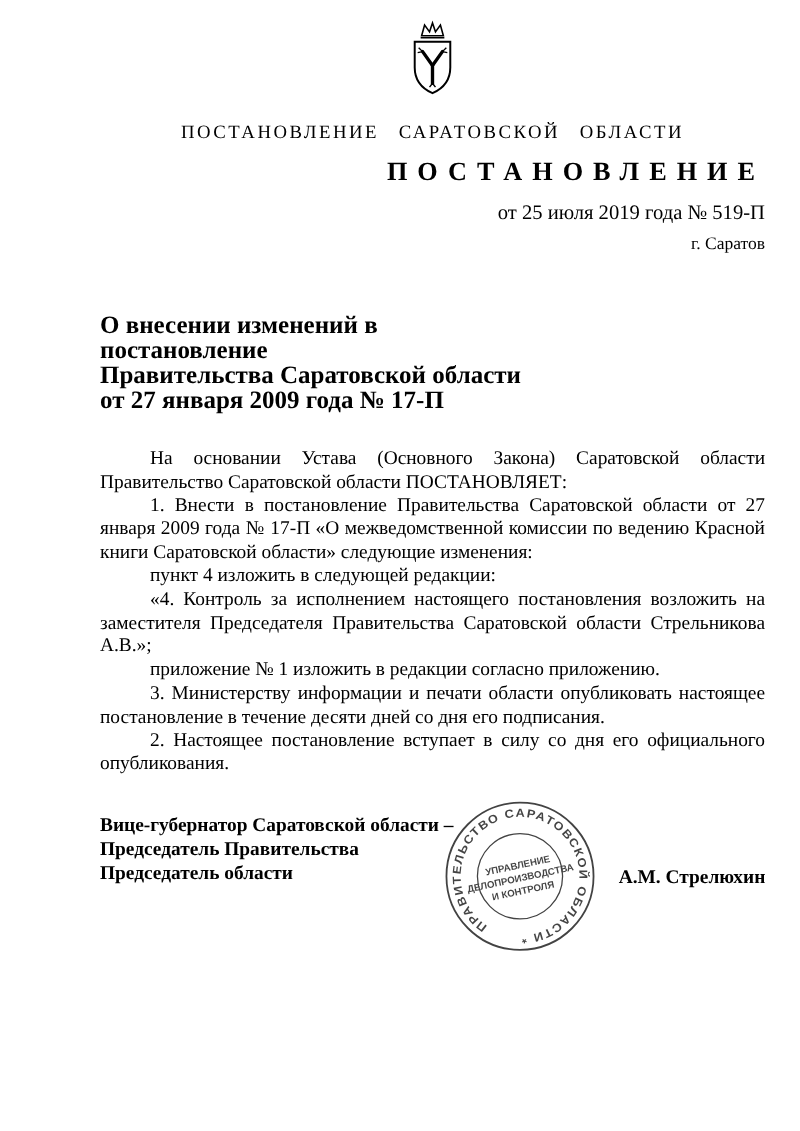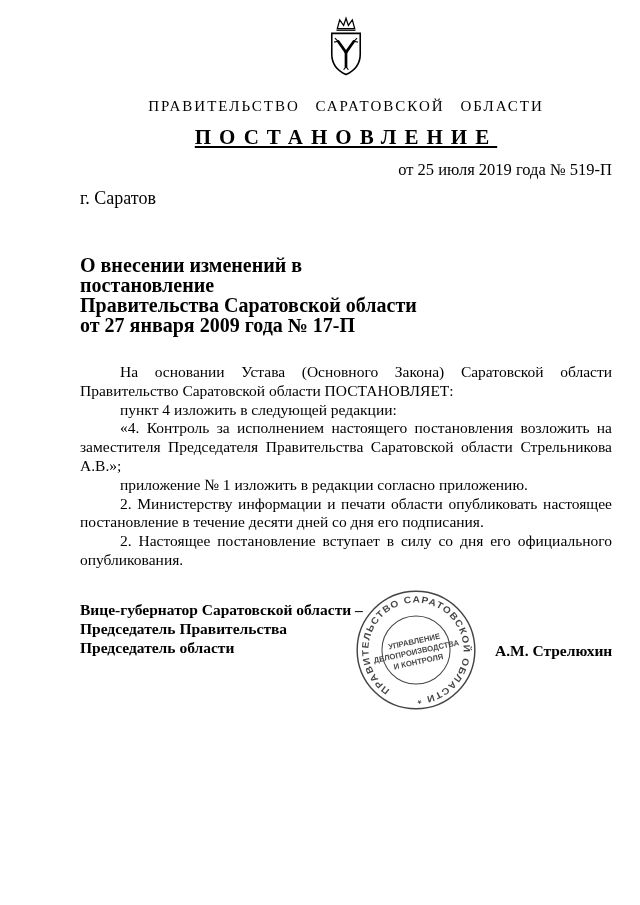--- a/index.html
+++ b/index.html
@@ -19,32 +19,31 @@
     font-size:15px;
     letter-spacing:2px;
     word-spacing:10px;
     text-align:center;
   }
   .doc-type {
     margin-top:10px;
     font-size:21px;
     font-weight:bold;
     letter-spacing:8px;
-    text-align:center;
-    text-decoration:underline;
+    text-align:right;
   }
   .date-num {
     margin-top:10px;
     font-size:16.5px;
     text-align:right;
   }
   .city {
     margin-top:8px;
-    font-size:18px;
-    text-align:left;
+    font-size:14px;
+    text-align:right;
   }
   .doc-title {
     margin-top:46px;
     font-size:20px;
     font-weight:bold;
     line-height:20px;
     width:340px;
   }
   .doc-body {
     margin-top:28px;
@@ -95,37 +94,38 @@
         </g>
         <g stroke="#000" stroke-width="1.4">
           <path d="M20,32 l-4,-4 m4,4 l-5,1"></path>
           <path d="M40,32 l4,-4 m-4,4 l5,1"></path>
           <path d="M30,64 l-3,4 m3,-4 l3,4"></path>
         </g>
       </g>
     </svg>
   </div>
 
-  <div class="org-name">ПРАВИТЕЛЬСТВО САРАТОВСКОЙ ОБЛАСТИ</div>
+  <div class="org-name">ПОСТАНОВЛЕНИЕ САРАТОВСКОЙ ОБЛАСТИ</div>
   <div class="doc-type">ПОСТАНОВЛЕНИЕ</div>
   <div class="date-num">от 25 июля 2019 года № 519-П</div>
   <div class="city">г. Саратов</div>
 
   <div class="doc-title">
     <div>О внесении изменений в постановление</div>
     <div>Правительства Саратовской области</div>
     <div>от 27 января 2009 года № 17-П</div>
   </div>
 
   <div class="doc-body">
     <p>На основании Устава (Основного Закона) Саратовской области Правительство Саратовской области ПОСТАНОВЛЯЕТ:</p>
+    <p>1. Внести в постановление Правительства Саратовской области от 27 января 2009 года № 17-П «О межведомственной комиссии по ведению Красной книги Саратовской области» следующие изменения:</p>
     <p>пункт 4 изложить в следующей редакции:</p>
     <p>«4. Контроль за исполнением настоящего постановления возложить на заместителя Председателя Правительства Саратовской области Стрельникова А.В.»;</p>
     <p>приложение № 1 изложить в редакции согласно приложению.</p>
-    <p>2. Министерству информации и печати области опубликовать настоящее постановление в течение десяти дней со дня его подписания.</p>
+    <p>3. Министерству информации и печати области опубликовать настоящее постановление в течение десяти дней со дня его подписания.</p>
     <p>2. Настоящее постановление вступает в силу со дня его официального опубликования.</p>
   </div>
 
   <div class="signature">
     <div class="sig-lines">
       <div>Вице-губернатор Саратовской области –</div>
       <div>Председатель Правительства</div>
       <div>Председатель области</div>
     </div>
 

